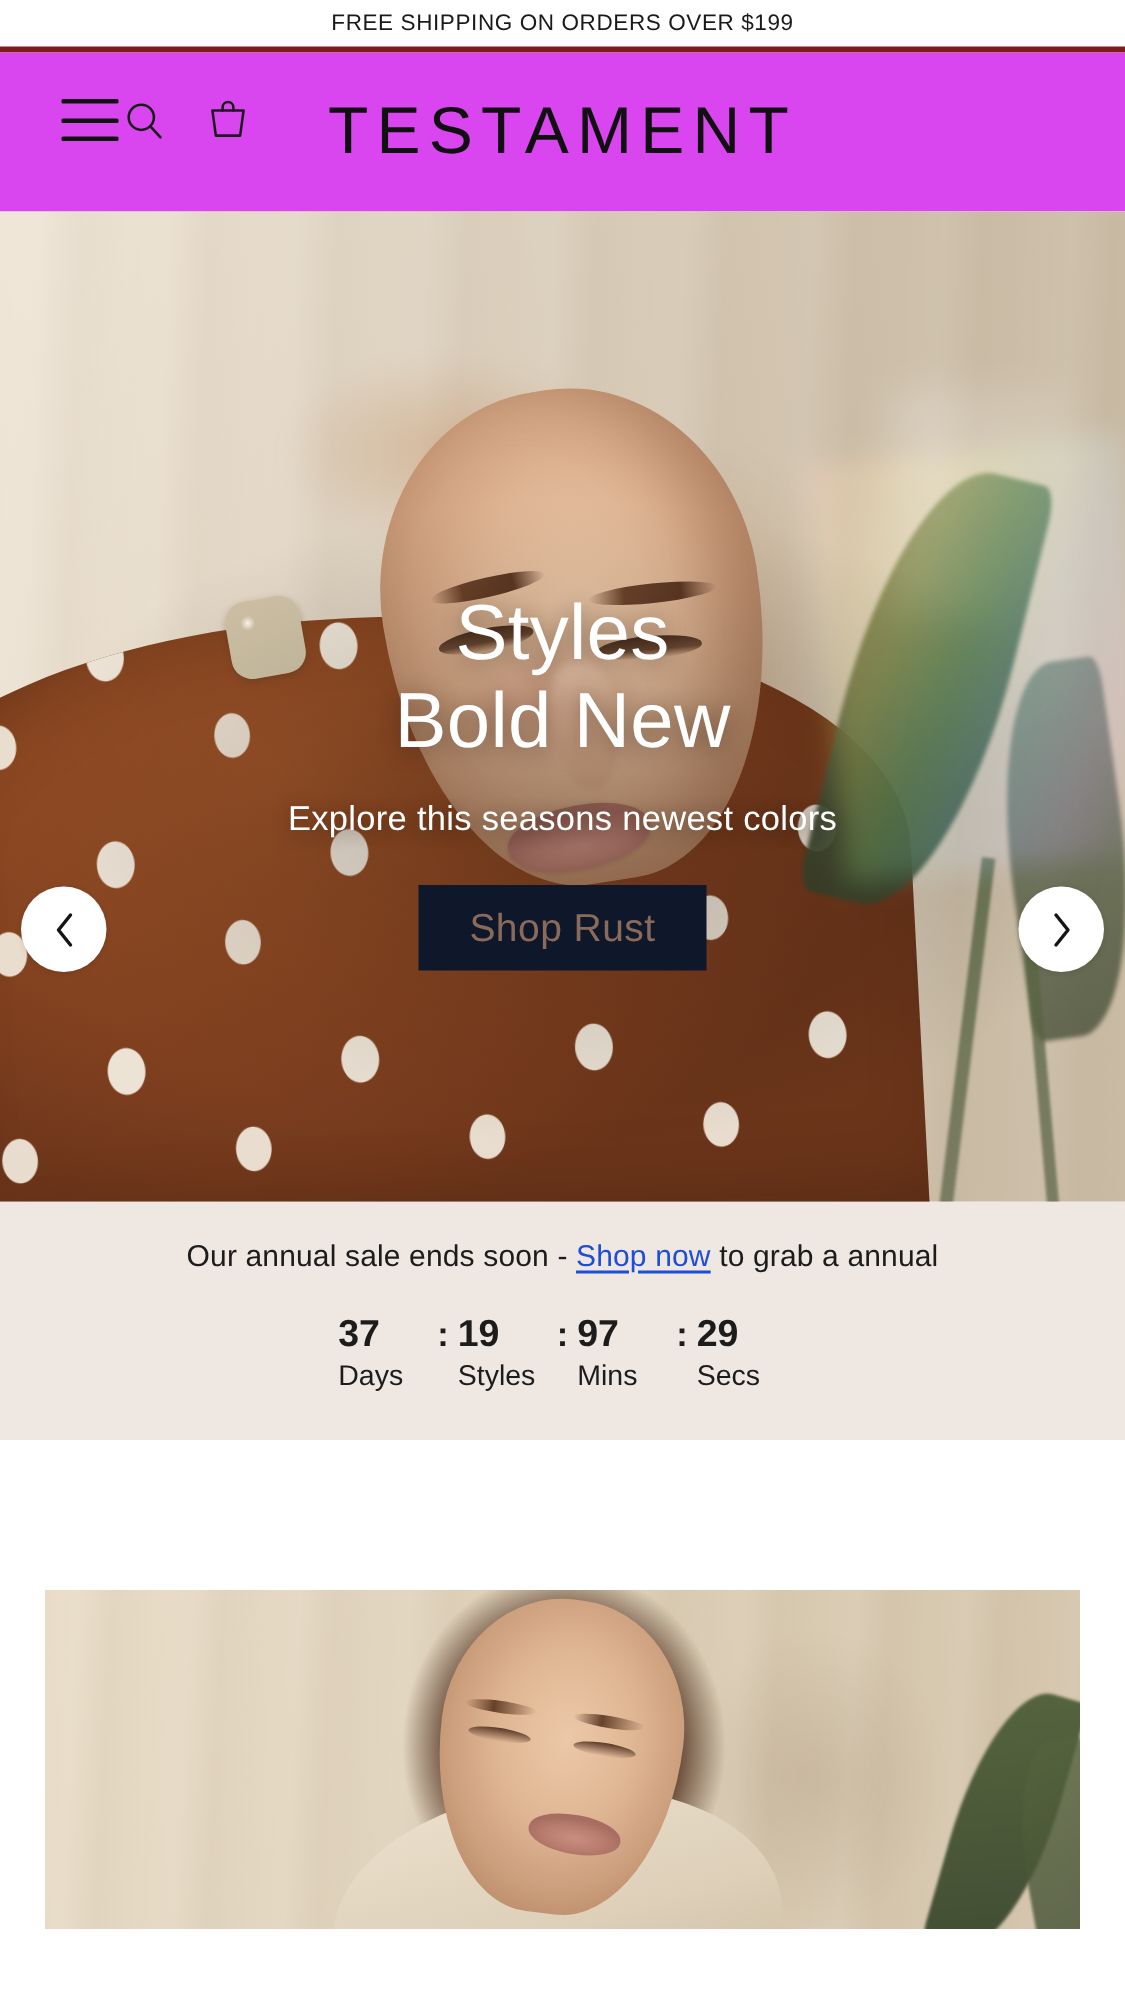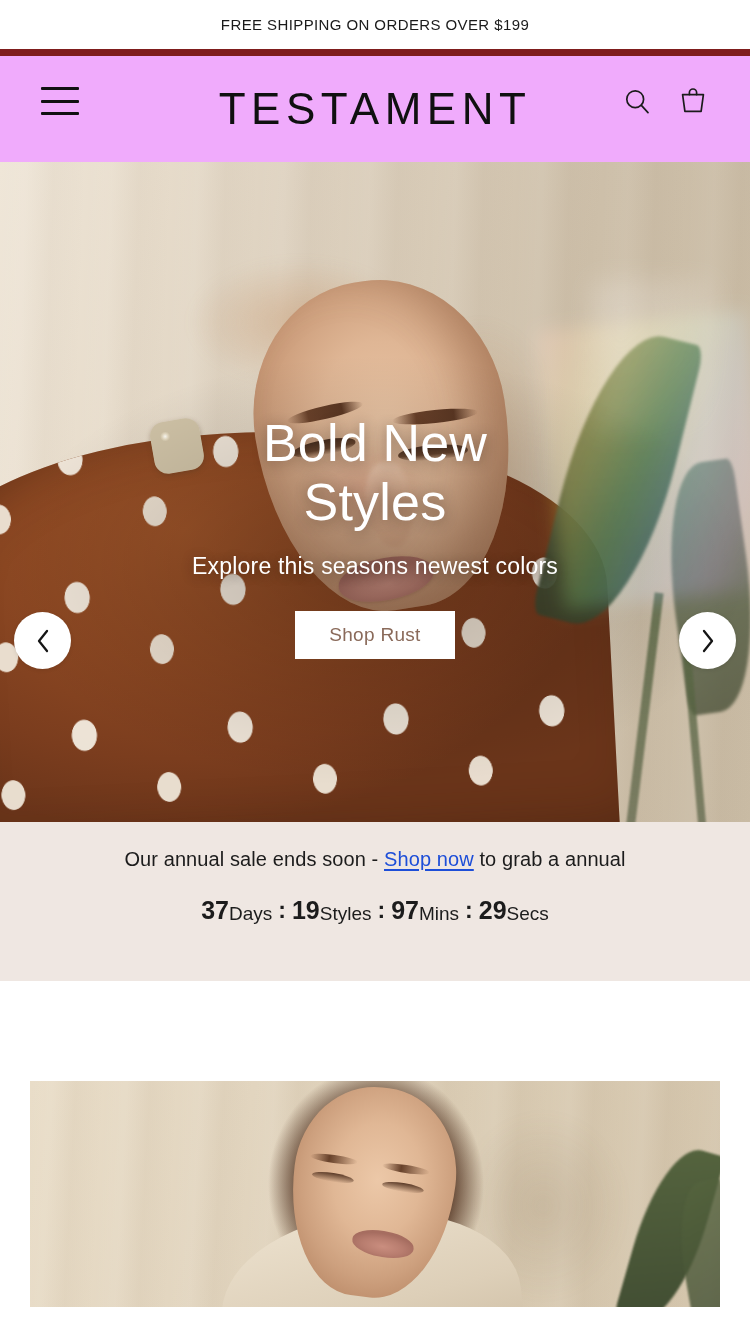--- a/index.html
+++ b/index.html
@@ -8,41 +8,41 @@
     width: 750px;
     height: 1334px;
     overflow: hidden;
     background: #ffffff;
     font-family: "Liberation Sans", sans-serif;
     -webkit-font-smoothing: antialiased;
   }
 
   
   .announcement-bar {
-    height: 56px;
+    height: 35px;
     background: #ffffff;
-    border-bottom: 7px solid #7f1d1d;
+    border-bottom: 4px solid #7f1d1d;
     display: flex;
     align-items: center;
     justify-content: center;
   }
   .announcement-text {
     font-size: 15px;
     letter-spacing: 0.4px;
     color: #1a1a1a;
     font-weight: 400;
   }
 
   
   .site-header {
     height: 106px;
-    background: #f0abfc;
+    background: #d946ef;
     display: flex;
     align-items: center;
-    justify-content: space-between;
+    justify-content: flex-start;
     padding: 0 40px 16px 41px;
     position: relative;
   }
   .hamburger {
     width: 38px;
     height: 28px;
     display: flex;
     flex-direction: column;
     justify-content: space-between;
     cursor: pointer;
@@ -296,23 +296,23 @@
     margin-top: 20px;
     font-size: 23px;
     color: #ffffff;
     font-weight: 400;
     letter-spacing: 0.2px;
     text-shadow: 0 2px 12px rgba(40,22,12,.45);
   }
   .hero-cta {
     display: inline-block;
     margin-top: 31px;
-    background: #ffffff;
+    background: #0f172a;
     color: #8a6a5a;
-    font-size: 19px;
+    font-size: 26px;
     letter-spacing: 0.3px;
     padding: 13px 34px;
     border: none;
     cursor: pointer;
     font-family: "Liberation Sans", sans-serif;
   }
 
   .carousel-arrow {
     position: absolute;
     top: 450px;
@@ -352,22 +352,22 @@
   }
   .countdown {
     margin-top: 26px;
     display: flex;
     align-items: flex-start;
     justify-content: center;
     gap: 0;
   }
   .cd-unit {
     display: flex;
-    flex-direction: row;
-    align-items: flex-end;
+    flex-direction: column;
+    align-items: flex-start;
     min-width: 60px;
   }
   .cd-value {
     font-size: 25px;
     font-weight: 700;
     color: #1c1c1c;
     line-height: 1.1;
   }
   .cd-label {
     font-size: 19px;
@@ -531,22 +531,22 @@
     <div class="ph-leaf b"></div>
     <div class="ph-stem a"></div>
     <div class="ph-stem b"></div>
     <div class="ph-prism"></div>
     <div class="ph-prism2"></div>
     <div class="hero-scrim"></div>
   </div>
 
   <div class="hero-content">
     <div class="hero-title">
+      <div>Styles</div>
       <div>Bold New</div>
-      <div>Styles</div>
     </div>
     <div class="hero-subtitle">Explore this seasons newest colors</div>
     <button class="hero-cta">Shop Rust</button>
   </div>
 
   <div class="carousel-arrow prev">
     <svg width="16" height="26" viewBox="0 0 16 26" fill="none">
       <path d="M12 3 L4 13 L12 23" stroke="#151515" stroke-width="2.3" stroke-linecap="round" stroke-linejoin="round"></path>
     </svg>
   </div>

